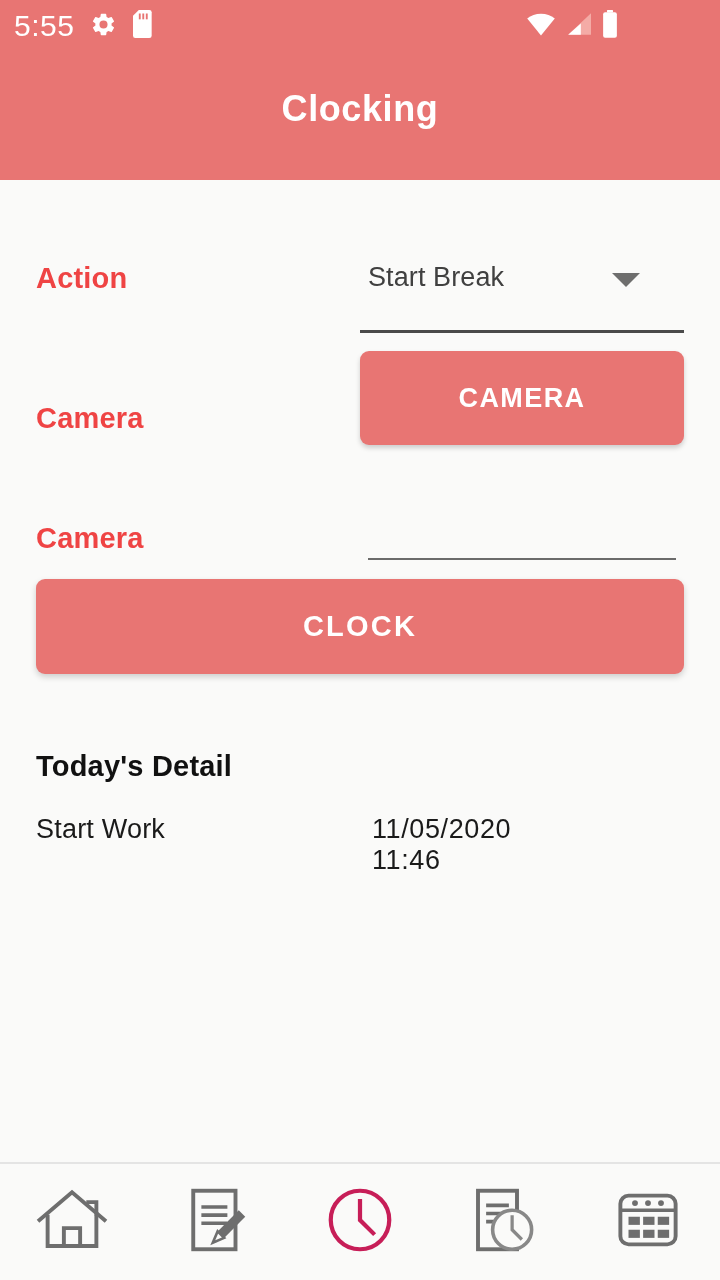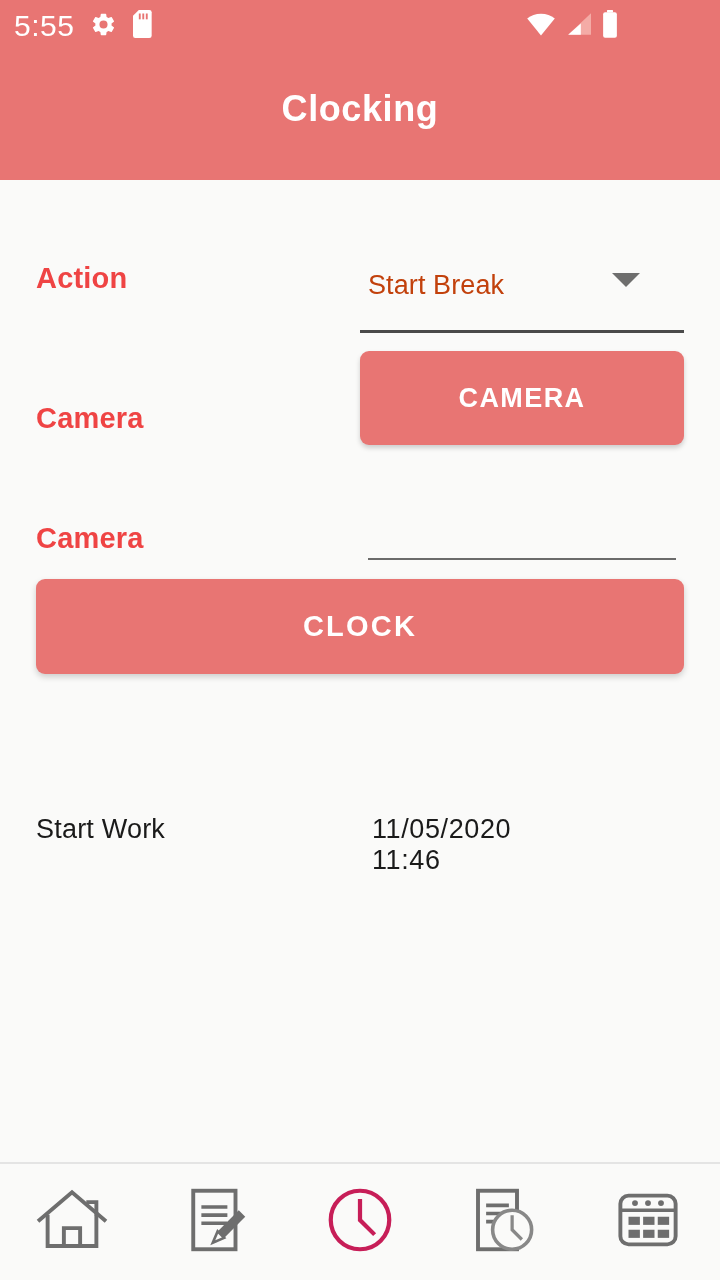--- a/index.html
+++ b/index.html
@@ -93,23 +93,23 @@
     left: 360px;
     top: 78px;
     width: 324px;
     height: 75px;
     border-bottom: 3px solid #4A4A4A;
     box-sizing: border-box;
   }
   .select-value {
     position: absolute;
     left: 8px;
-    top: 12px;
+    top: 4px;
     font-size: 27px;
-    color: #c2410c;
+    color: #404040;
     letter-spacing: 0.1px;
   }
   .caret {
     position: absolute;
     right: 44px;
     top: 15px;
     width: 0; height: 0;
     border-left: 14px solid transparent;
     border-right: 14px solid transparent;
     border-top: 14px solid #6E6E6E;
@@ -298,20 +298,21 @@
     </div>
 
     <div class="row-label label-camera">Camera</div>
     <button class="btn-camera">CAMERA</button>
 
     <div class="row-label label-remark">Camera</div>
     <input class="remark-input" type="text" placeholder="" style="">
 
     <button class="btn-clock">CLOCK</button>
 
+    <div class="detail-heading">Today's Detail</div>
 
     <div class="detail-row">
       <span class="detail-name">Start Work</span>
       <span class="detail-time">11/05/2020  11:46</span>
     </div>
   </div>
 
   <div class="bottom-divider"></div>
 
   <div class="bottomnav">

